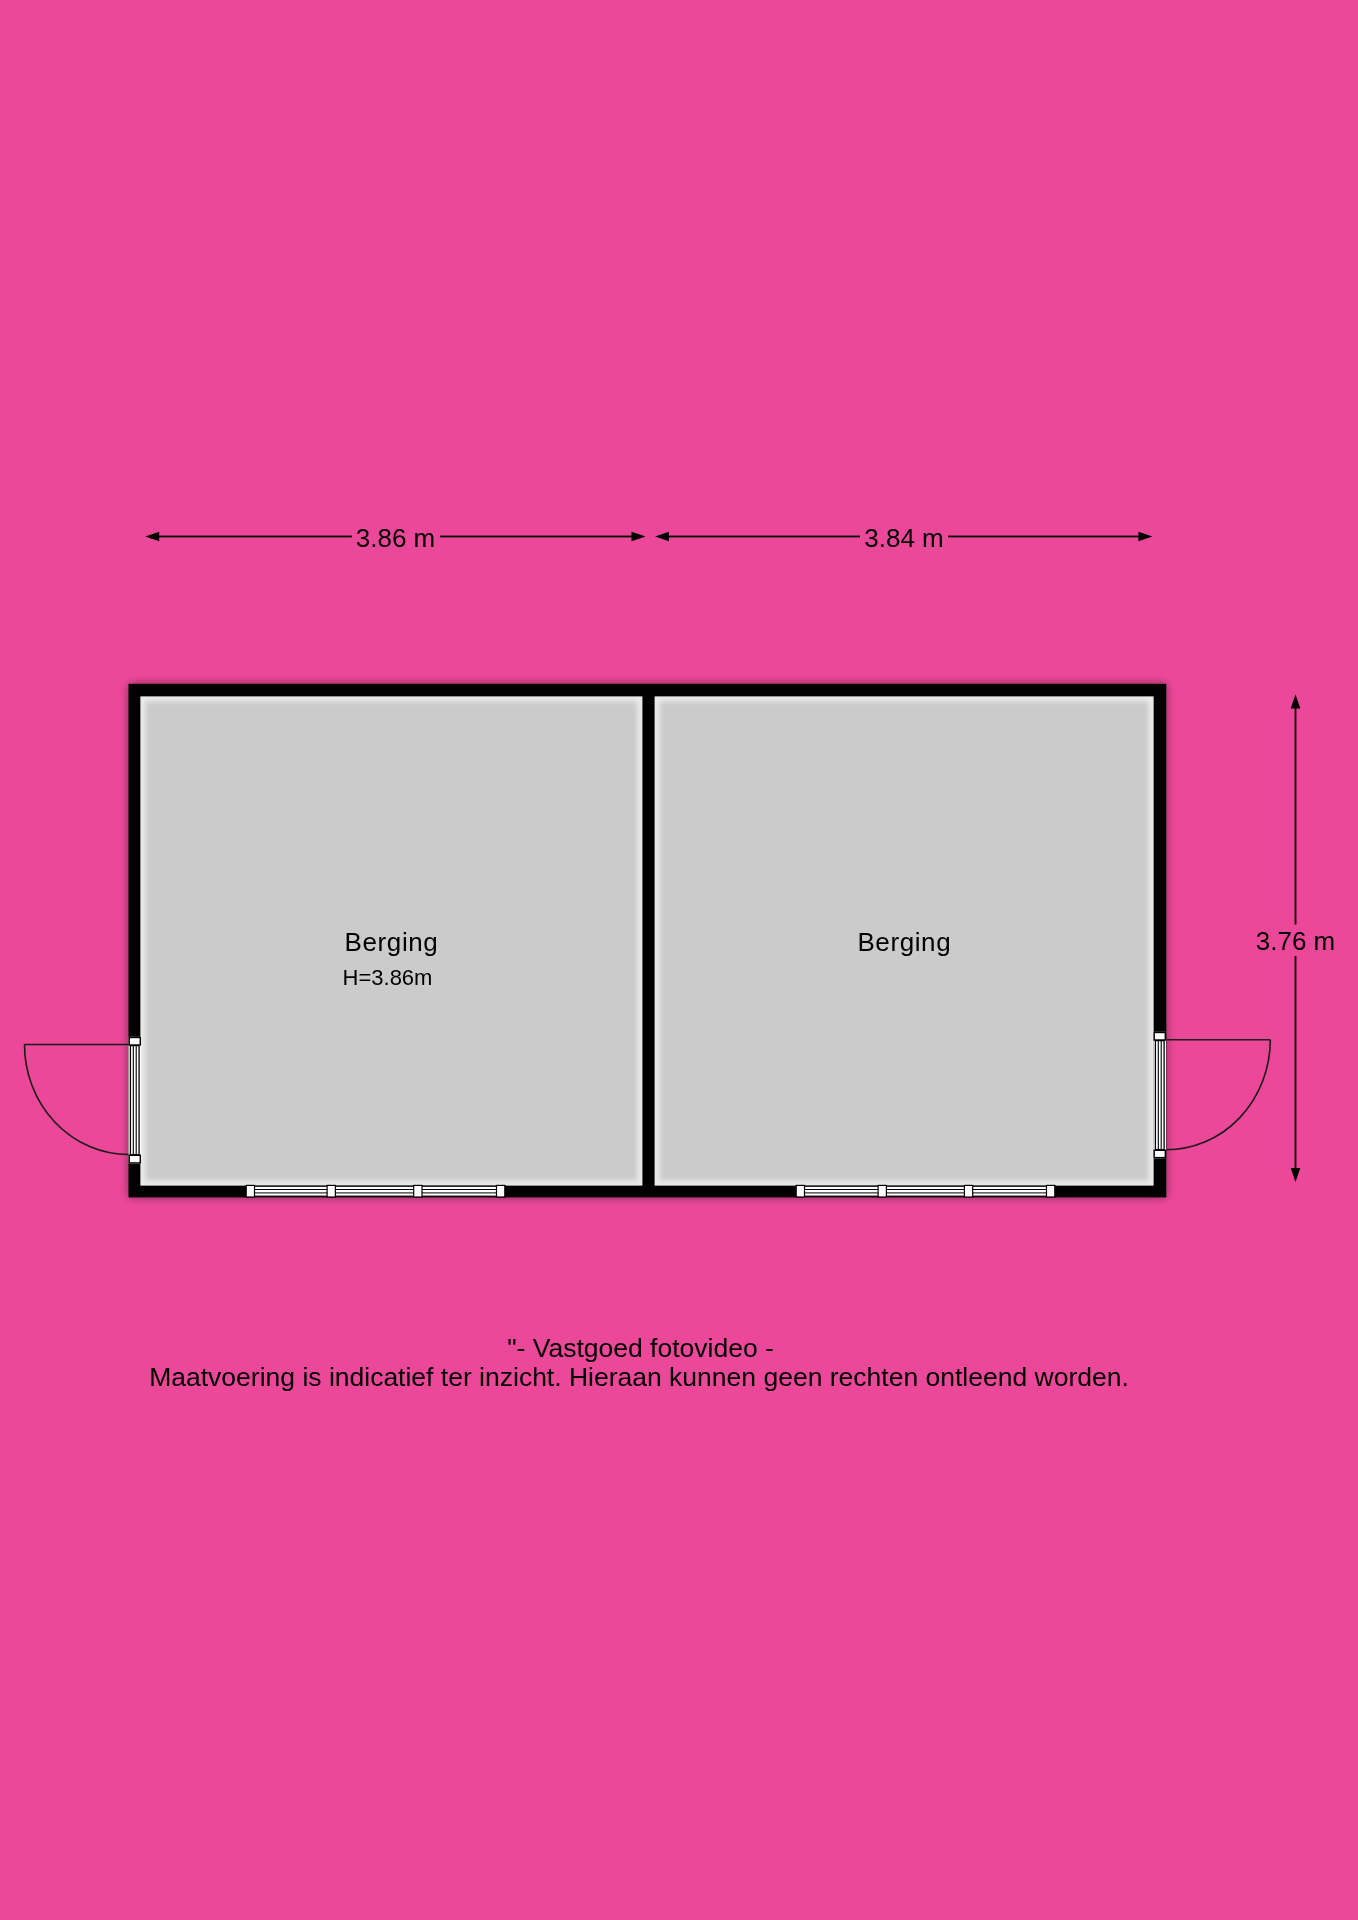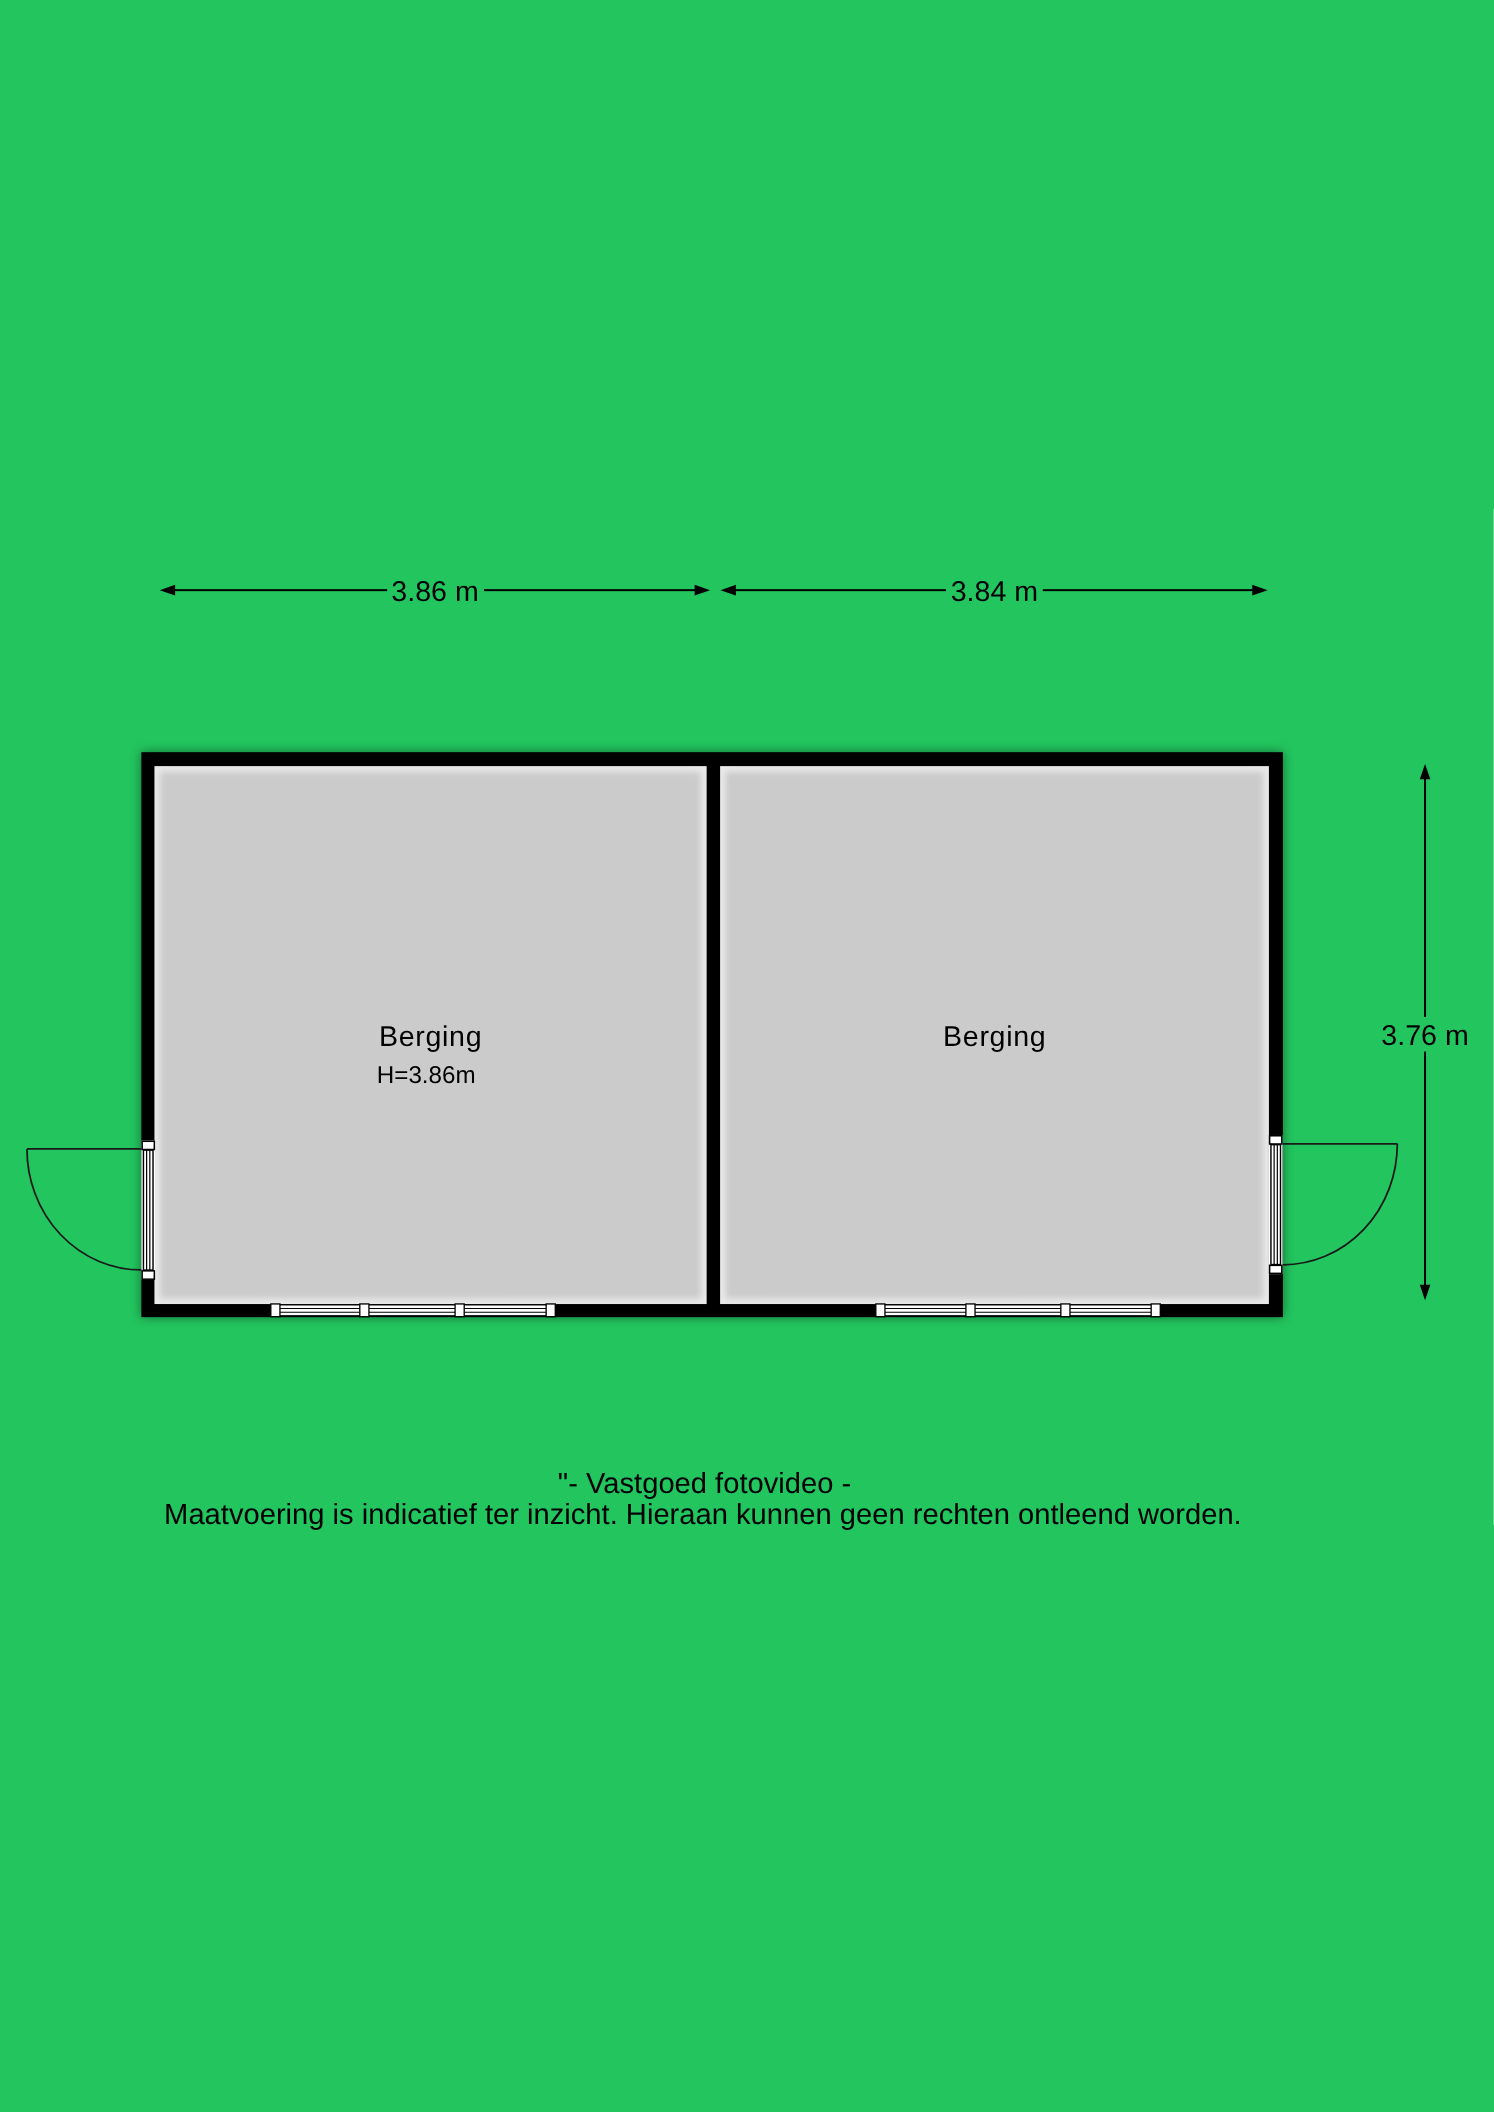--- a/index.html
+++ b/index.html
@@ -1,16 +1,16 @@
 <!DOCTYPE html>
 <html><head>
 <meta charset="utf-8">
 <style>
   html,body{margin:0;padding:0;background:#ffffff;}
-  .page{position:relative;width:1358px;height:1920px;background:#22c55e;overflow:hidden;
+  .page{position:relative;width:1358px;height:1920px;background:#ec4899;overflow:hidden;
         font-family:"Liberation Sans", sans-serif;}
   svg{position:absolute;left:0;top:0;}
   text{font-family:"Liberation Sans", sans-serif;fill:#000;}
 </style>
 </head>
 <body>
 <div class="page">
 <svg width="1358" height="1920" viewBox="0 0 1358 1920">
   <defs>
     <filter id="bshadow" x="-5%" y="-10%" width="110%" height="120%">

